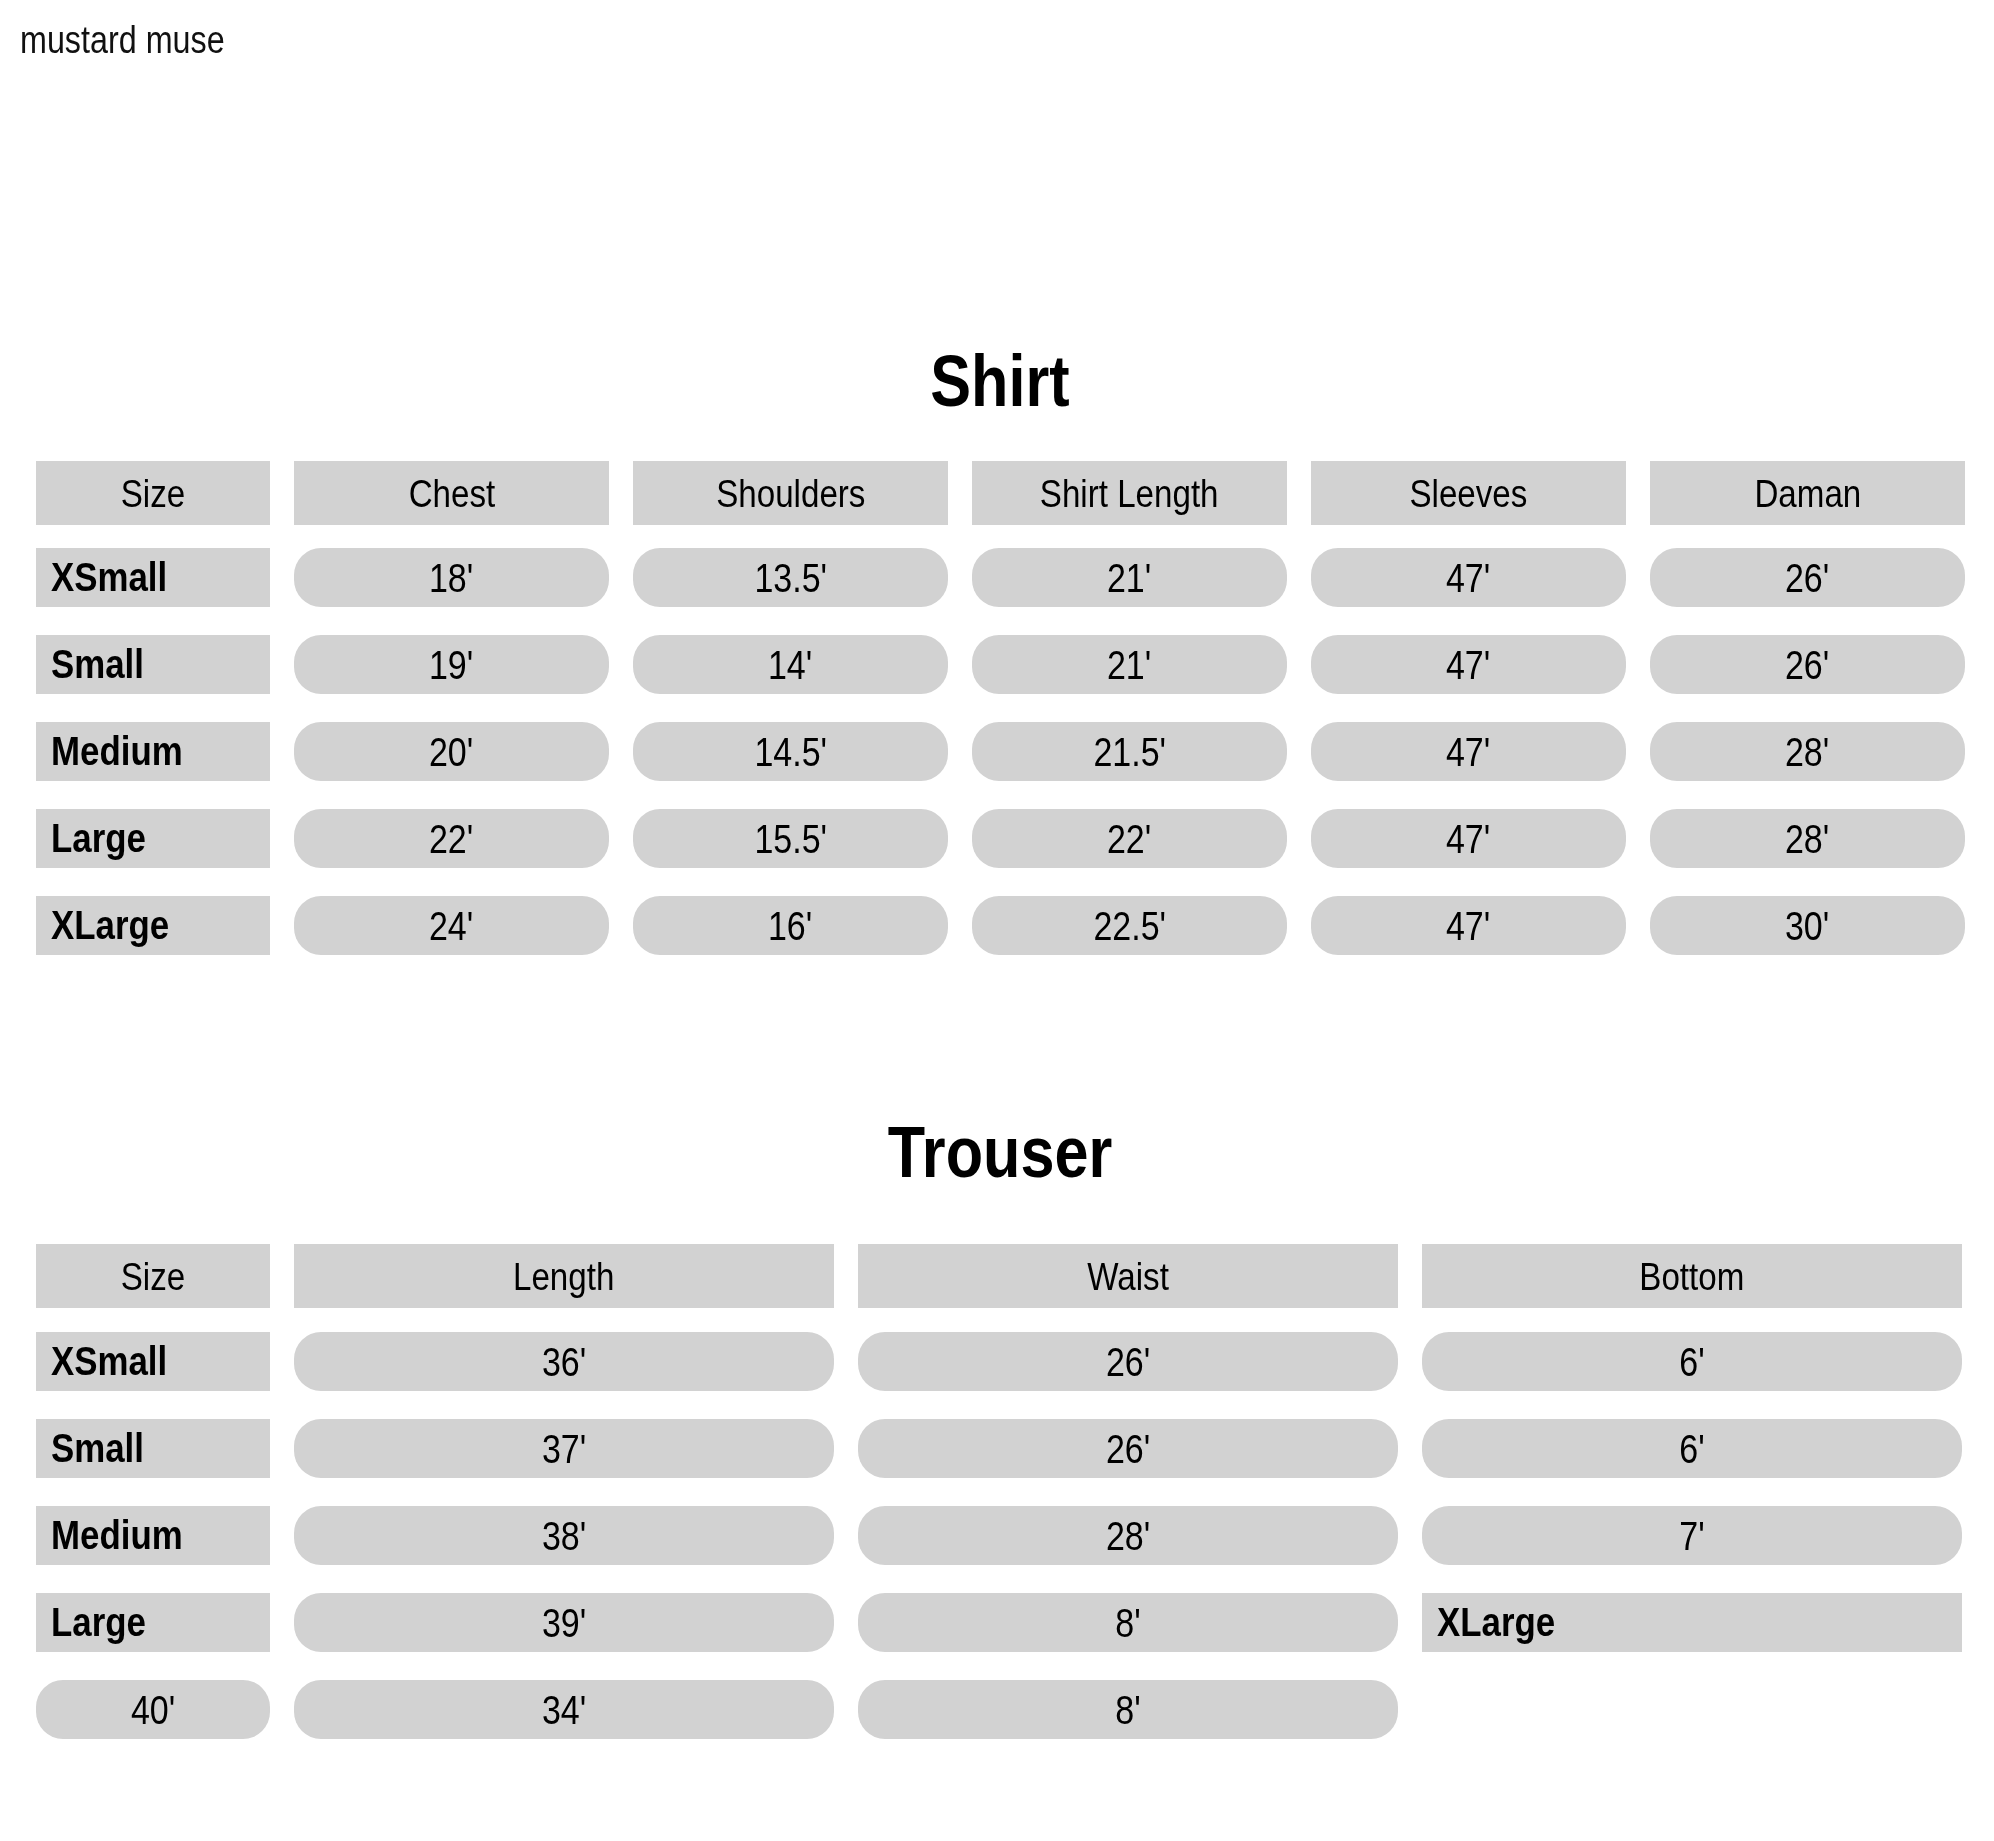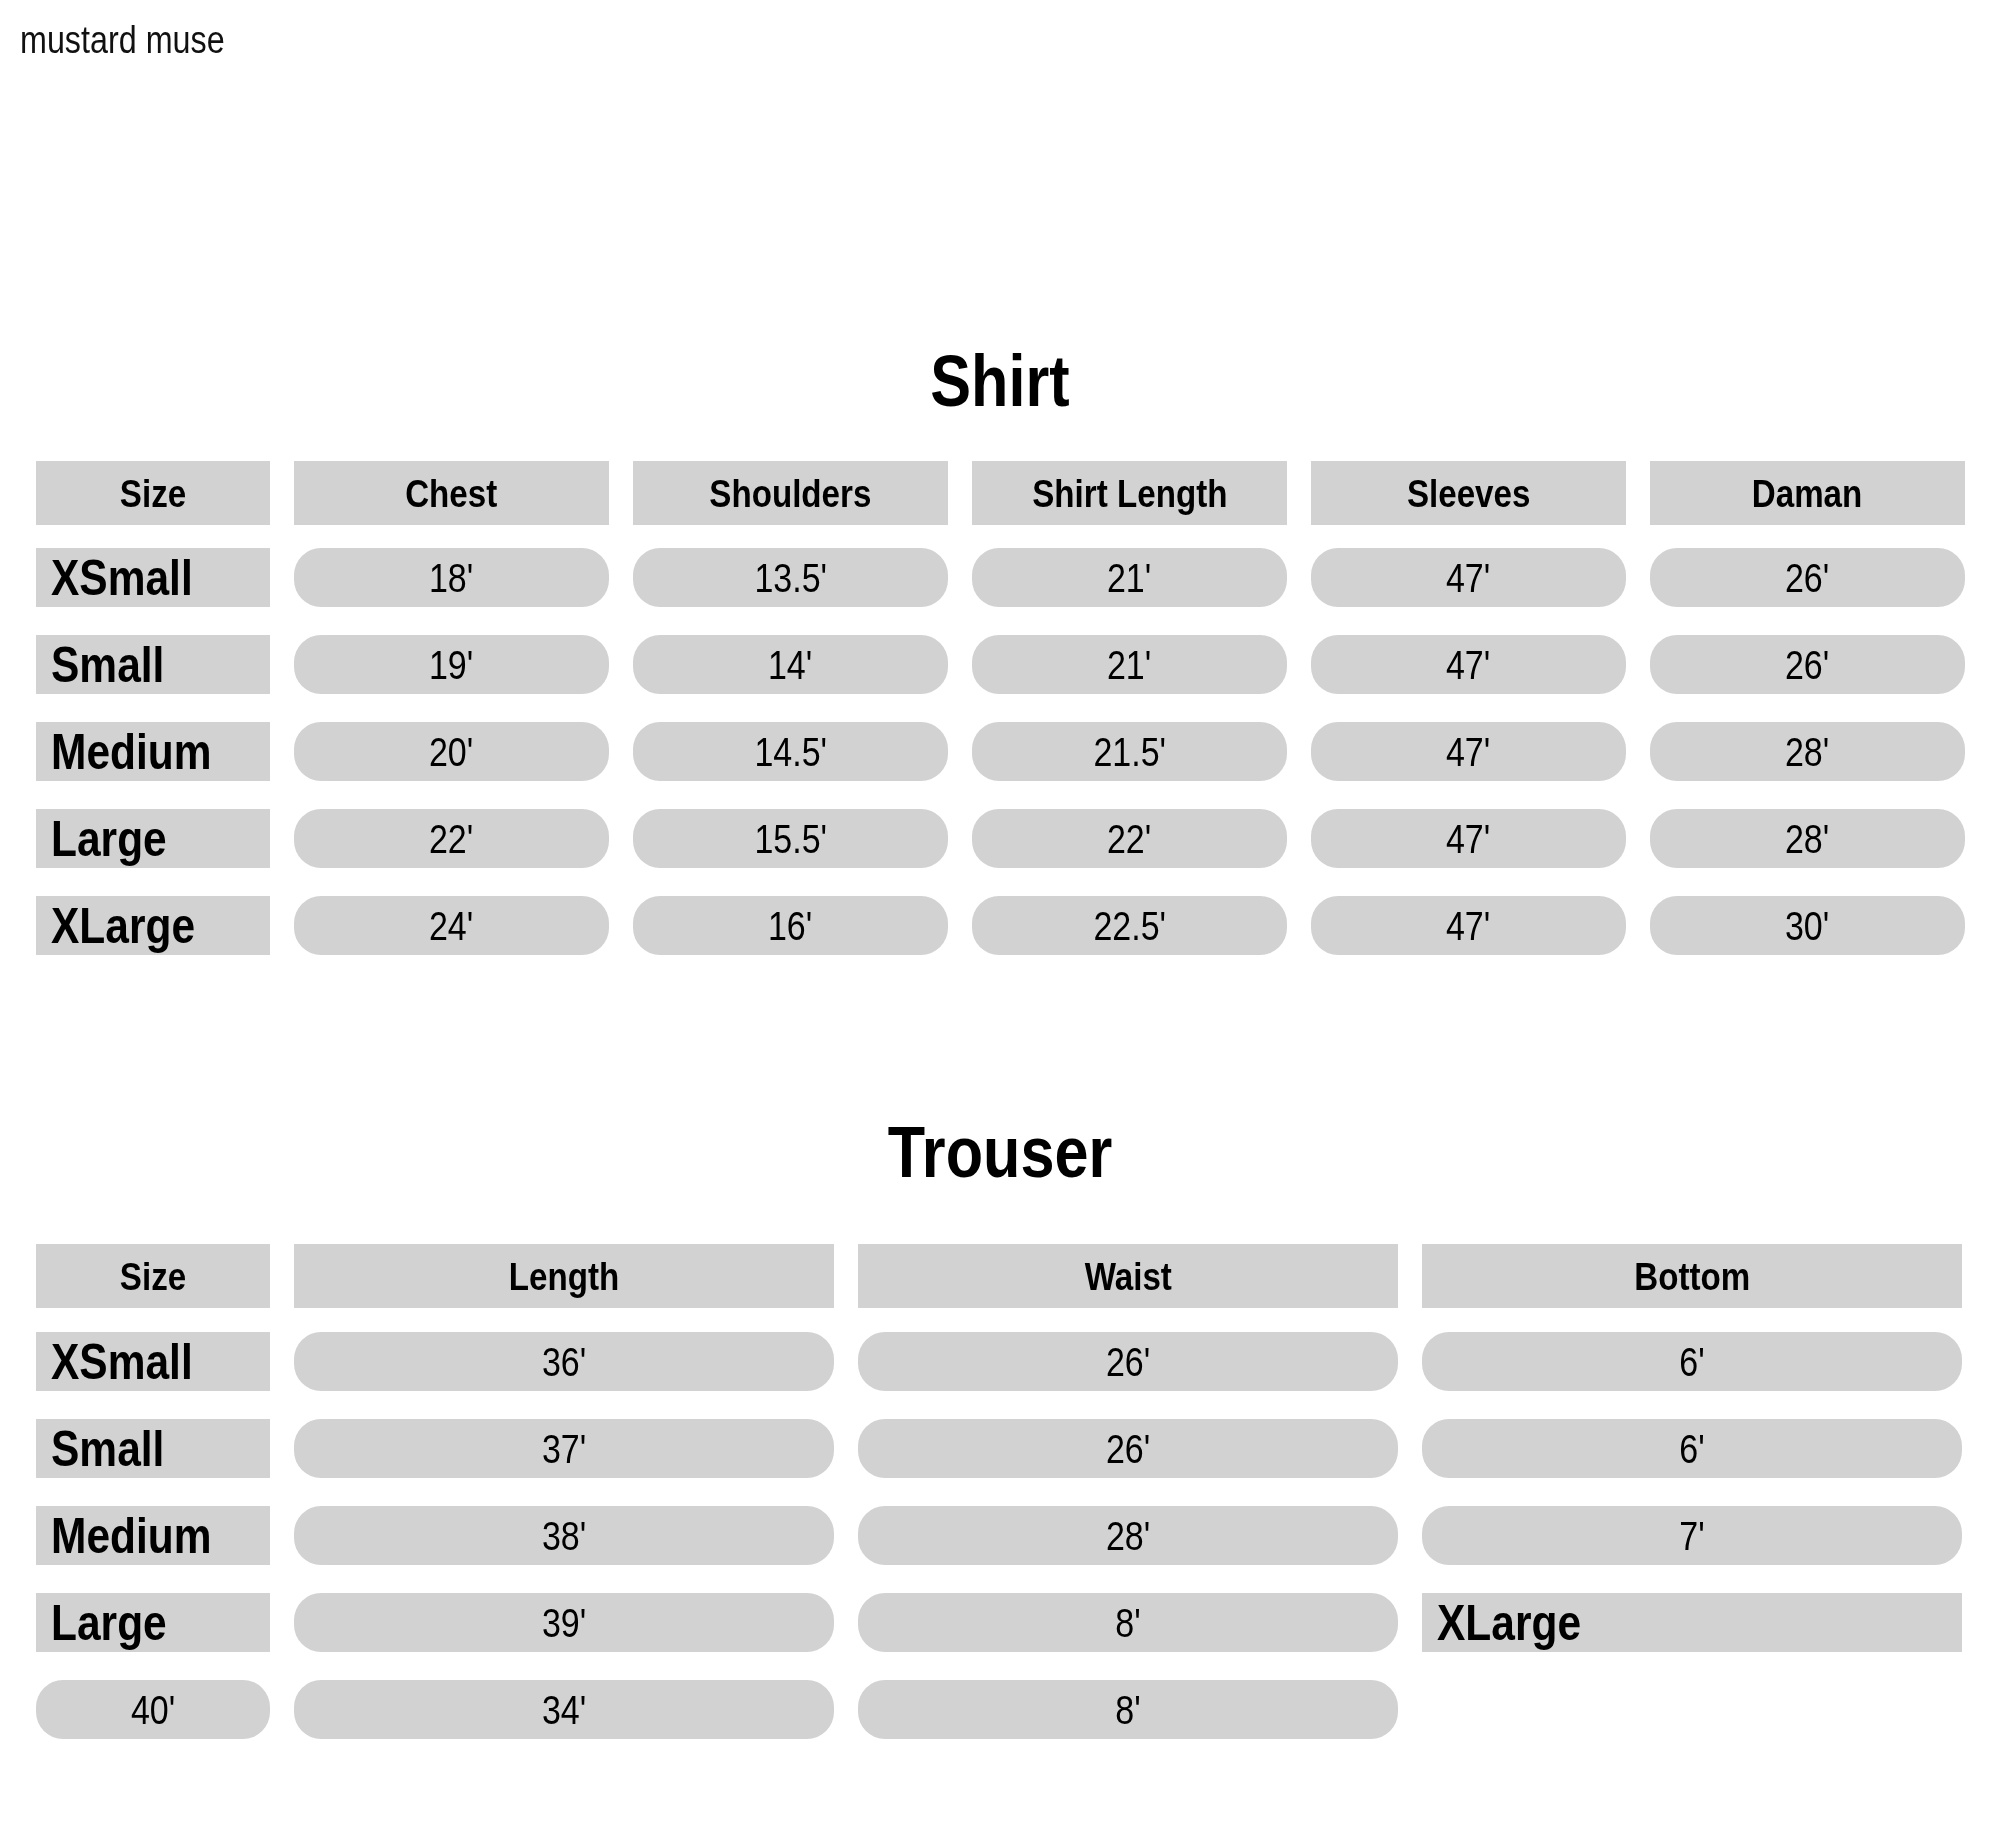--- a/index.html
+++ b/index.html
@@ -51,22 +51,22 @@
   #shirt-body   { top: 548px; }
   #trouser-head { top: 1244px; }
   #trouser-body { top: 1332px; }
 
   .cell {
     background: #d2d2d2;
     display: flex;
     align-items: center;
     overflow: hidden;
   }
-  .head { justify-content: center;     font-weight: 700; font-size: 39px; }
-  .size { justify-content: flex-start; font-weight: 700; font-size: 50px; padding-left: 15px; }
+  .head { justify-content: center;     font-weight: 400; font-size: 39px; }
+  .size { justify-content: flex-start; font-weight: 700; font-size: 41px; padding-left: 15px; }
   .val  { justify-content: center;     font-weight: 400; font-size: 40px; border-radius: 27px; }
 
   
   .cx {
     display: inline-block;
     transform: scaleX(0.85);
     transform-origin: center center;
     white-space: nowrap;
     line-height: 1;
   }

